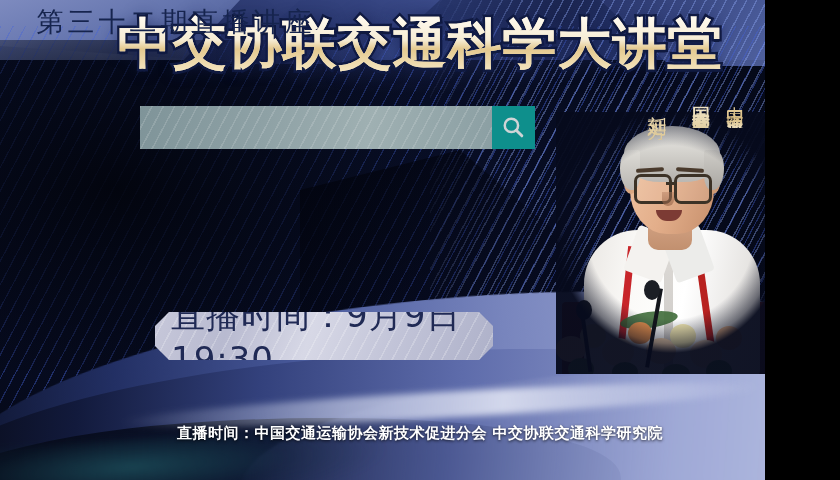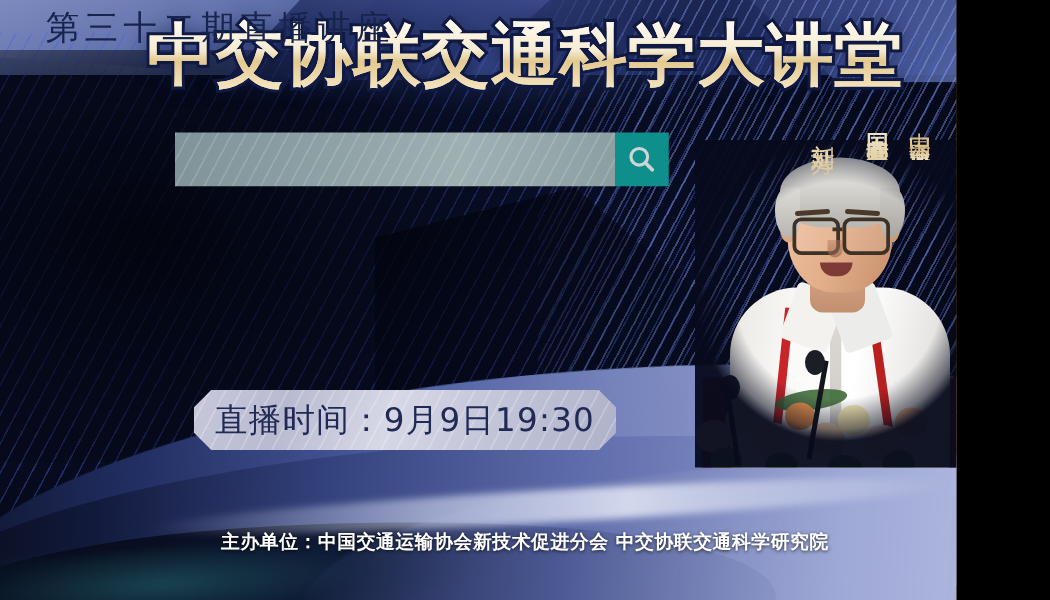--- a/index.html
+++ b/index.html
@@ -118,21 +118,21 @@
     text-shadow:0 2px 6px rgba(0,0,0,.55);}
 
   .time-banner{position:absolute;left:155px;top:312px;width:338px;height:48px;
     background:linear-gradient(110deg,#c7c8da 0%,#b8bad0 22%,#d7d8e6 46%,#c2c4d8 70%,#aeb1c9 100%);
     clip-path:polygon(14px 0,324px 0,338px 14px,338px 34px,324px 48px,14px 48px,0 34px,0 14px);
     display:flex;align-items:center;justify-content:center;}
   .time-banner:after{content:"";position:absolute;inset:0;
     background:repeating-linear-gradient(118deg, rgba(255,255,255,.22) 0 1.5px, rgba(255,255,255,0) 1.5px 11px);}
   .time-text{position:relative;z-index:2;
     font-family:"DejaVu Sans","Liberation Sans",sans-serif;
-    font-size:26px;letter-spacing:1px;color:#202a55;}
+    font-size:34px;letter-spacing:1px;color:#202a55;margin-left:16px;}
 
   .footer{position:absolute;left:0;top:424px;width:840px;text-align:center;
     font-family:"DejaVu Sans","Liberation Sans",sans-serif;
     font-size:15px;font-weight:700;letter-spacing:.5px;color:#ffffff;
     text-shadow:0 1px 3px rgba(0,0,0,.75);}
 
   
   .vcol{position:absolute;writing-mode:vertical-rl;text-orientation:upright;
     font-family:"DejaVu Sans","Liberation Sans",sans-serif;
     letter-spacing:3px;}
@@ -286,19 +286,19 @@
       <circle cx="10" cy="10" r="6.4" fill="none" stroke="#cfd4d6" stroke-width="2.4"></circle>
       <line x1="14.6" y1="14.6" x2="20" y2="20" stroke="#cfd4d6" stroke-width="2.8" stroke-linecap="round"></line>
     </svg>
   </div>
 
 
   <div class="time-banner">
     <span class="time-text">直播时间：9月9日19:30</span>
   </div>
 
-  <div class="footer">主办单位：中国交通运输协会新技术促进分会    中交协联交通科学研究院</div>
+  <div class="footer">直播时间：中国交通运输协会新技术促进分会    中交协联交通科学研究院</div>
 
   <div class="vcol vcol-company">中国交通建设股份有限公司</div>
   <div class="vcol vcol-dept">国内直营业务事业部总工办</div>
   <div class="vcol vcol-person">刘延芳　副主任</div>
 
 </div>
 
 </body></html>

